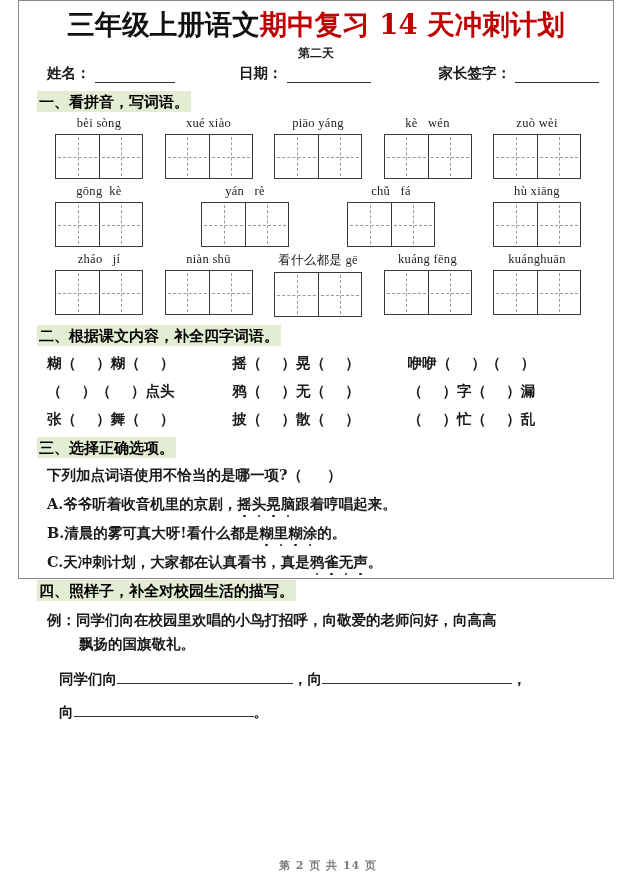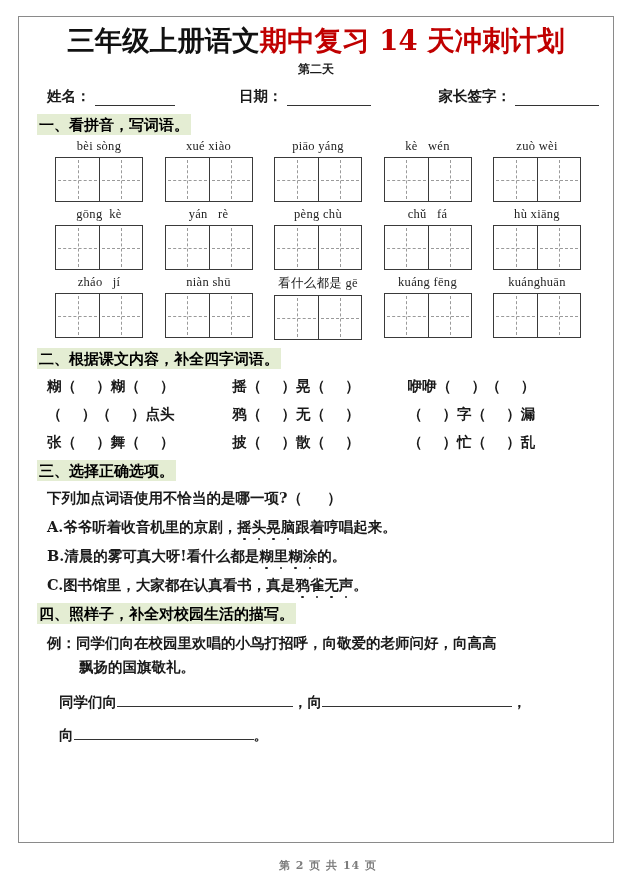--- a/index.html
+++ b/index.html
@@ -20,23 +20,23 @@
     position: absolute;
     left: 0; top: 0;
     width: 632px;
     height: 888px;
   }
 
   
   .frame {
     position: absolute;
     left: 18px;
-    top: 16px;
+    top: 0;
     width: 596px;
-    height: 827px;
+    height: 579px;
     border: 1.5px solid #8a8a8a;
     box-sizing: border-box;
   }
 
   .inner {
     position: absolute;
     left: 0; top: 0;
     width: 100%;
     height: 100%;
     box-sizing: border-box;
@@ -64,21 +64,20 @@
     color: #1a1a1a;
     margin-top: -1px;
   }
 
   
   .inforow {
     display: flex;
     align-items: flex-end;
     font-size: 14.5px;
     font-weight: bold;
-    margin-top: 7px;
     padding-left: 18px;
     padding-right: 4px;
   }
   .info-item { display: flex; align-items: flex-end; white-space: nowrap; }
   .info-label { }
   .info-blank {
     display: inline-block;
     border-bottom: 1.4px solid #333;
     height: 14px;
   }
@@ -324,27 +323,20 @@
             </div>
         </div>
         <div class="py-cell">
           <div class="py-text">yán   rè</div>
           <div class="tian">
               <div class="tian-box"></div>
               <div class="tian-box"></div>
             </div>
         </div>
         <div class="py-cell">
-          <div class="py-text">pèng chù</div>
-          <div class="tian">
-              <div class="tian-box"></div>
-              <div class="tian-box"></div>
-            </div>
-        </div>
-        <div class="py-cell">
           <div class="py-text">chǔ   fá</div>
           <div class="tian">
               <div class="tian-box"></div>
               <div class="tian-box"></div>
             </div>
         </div>
         <div class="py-cell">
           <div class="py-text">hù xiāng</div>
           <div class="tian">
               <div class="tian-box"></div>
@@ -410,21 +402,21 @@
       </div>
 
       <div class="sec-head"><span class="hl">三、选择正确选项。</span></div>
 
       <div class="q-line">下列加点词语使用不恰当的是哪一项?（     ）</div>
 
       <div class="opt-line"><span>A.爷爷听着收音机里的京剧，</span><span class="dotted"><i>摇</i><i>头</i><i>晃</i><i>脑</i></span><span>跟着哼唱起来。</span></div>
 
       <div class="opt-line"><span>B.清晨的雾可真大呀!看什么都是</span><span class="dotted"><i>糊</i><i>里</i><i>糊</i><i>涂</i></span><span>的。</span></div>
 
-      <div class="opt-line"><span>C.图书馆里，大家都在认真看书，真是</span><span class="dotted"><i>鸦</i><i>雀</i><i>无</i><i>声</i></span><span>。</span></div>
+      <div class="opt-line"><span>C.天冲刺计划，大家都在认真看书，真是</span><span class="dotted"><i>鸦</i><i>雀</i><i>无</i><i>声</i></span><span>。</span></div>
 
       <div class="sec-head"><span class="hl">四、照样子，补全对校园生活的描写。</span></div>
 
       <div class="ex-line"><span>例：同学们向在校园里欢唱的小鸟打招呼，向敬爱的老师问好，向高高</span><span class="hang">飘扬的国旗敬礼。</span></div>
 
       <div class="write-line"><span>同学们向</span><span class="wb wb-1"></span><span>，</span><span>向</span><span class="wb wb-2"></span><span>，</span></div>
 
       <div class="write-line"><span>向</span><span class="wb wb-3"></span><span>。</span></div>
 
     </div>

